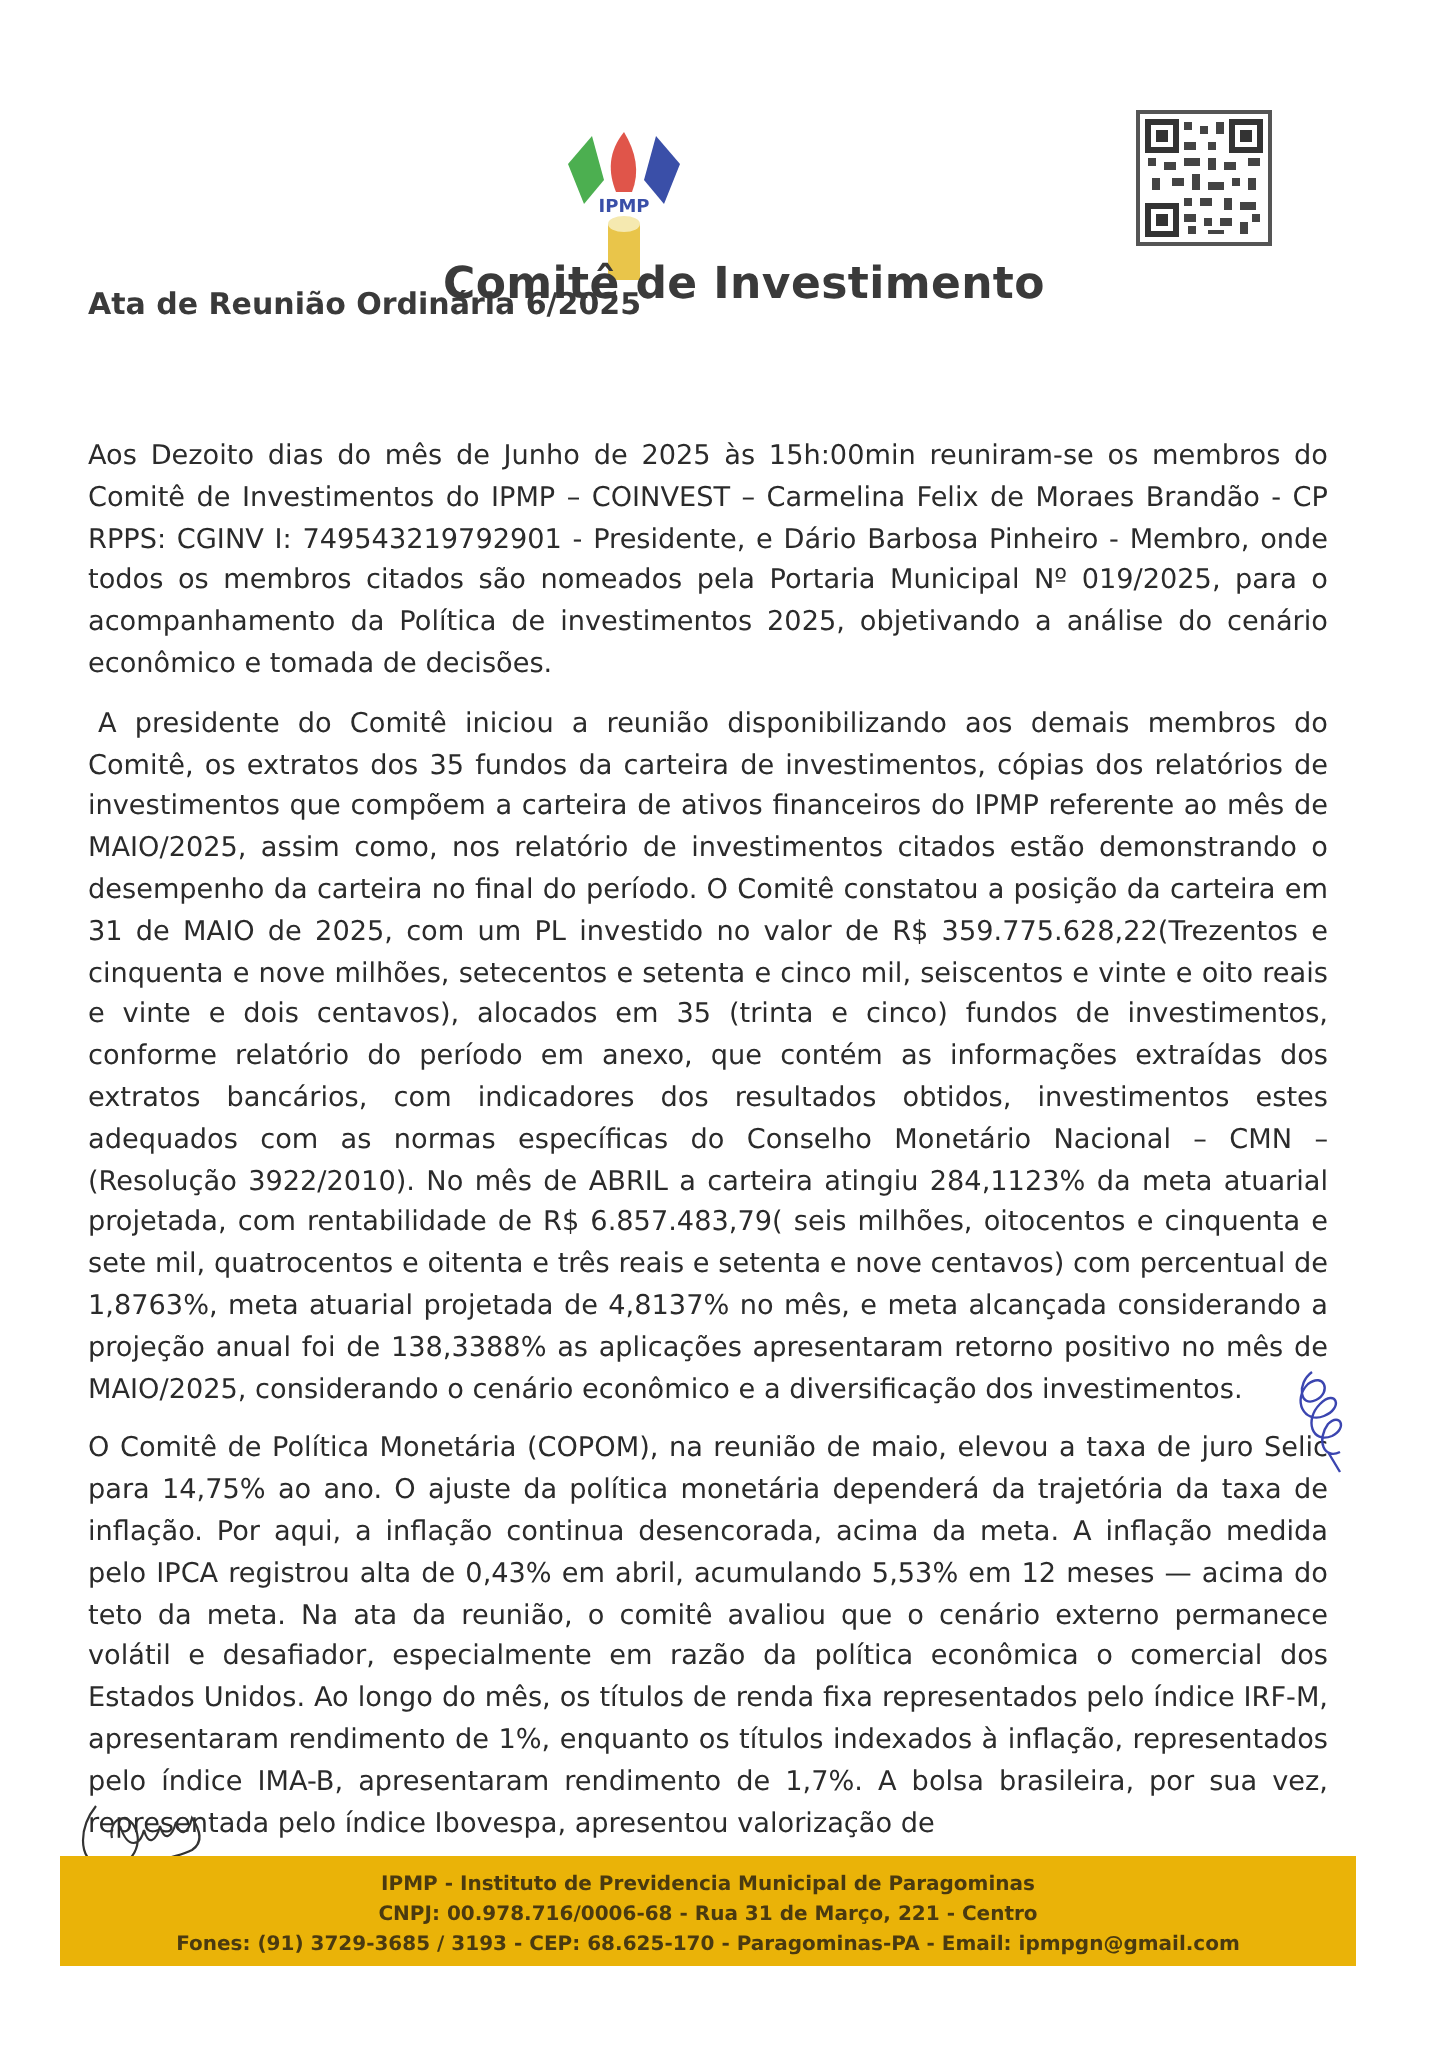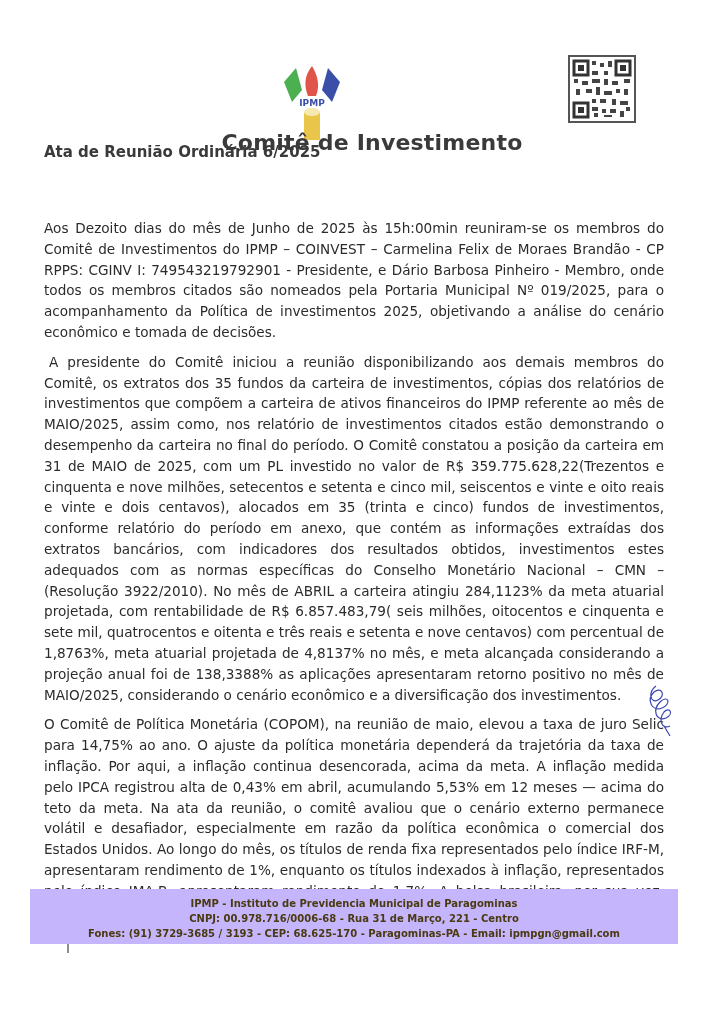--- a/index.html
+++ b/index.html
@@ -6,21 +6,21 @@
   body { width: 724px; height: 1024px; position: relative; overflow: hidden; font-family: "DejaVu Sans", sans-serif; color: #2a2a2a; }
   .logo { position: absolute; left: 282px; top: 62px; width: 60px; height: 80px; }
   .qr { position: absolute; left: 568px; top: 55px; width: 64px; height: 64px; border: 2px solid #555; background: #fff; }
   .title { position: absolute; left: 0; width: 724px; top: 130px; text-align: center; font-weight: bold; font-size: 22px; color: #3a3a3a; letter-spacing: 0.2px; padding-left: 20px; box-sizing: border-box; }
   .subtitle { position: absolute; left: 44px; top: 143px; font-weight: bold; font-size: 15px; color: #3a3a3a; }
   .body { position: absolute; left: 44px; top: 218px; width: 636px; font-size: 13.6px; line-height: 20.8px; text-align: justify; color: #2b2b2b; }
   .body p { margin: 0 16px 9px 0; }
   .body p.indent { text-indent: 5px; }
   .sig-right { position: absolute; left: 644px; top: 682px; width: 34px; height: 60px; }
   .sig-left { position: absolute; left: 38px; top: 895px; width: 78px; height: 60px; }
-  .footer { position: absolute; left: 30px; top: 889px; width: 648px; height: 55px; background: #c4b5fd; text-align: center; font-weight: bold; font-size: 10px; line-height: 15px; color: #4a3a10; padding-top: 7px; box-sizing: border-box; }
+  .footer { position: absolute; left: 30px; top: 928px; width: 648px; height: 55px; background: #eab308; text-align: center; font-weight: bold; font-size: 10px; line-height: 15px; color: #4a3a10; padding-top: 7px; box-sizing: border-box; }
   .footer div { white-space: nowrap; }
 </style>
 </head>
 <body>
 
 <div class="logo">
   <svg width="60" height="80" viewBox="0 0 60 80">
     <polygon points="2,20 14,6 20,28 10,40" fill="#4caf50"></polygon>
     <path d="M30,4 C22,14 22,24 26,34 L34,34 C38,24 36,14 30,4 Z" fill="#e0554a"></path>
     <polygon points="58,20 46,6 40,28 50,40" fill="#3a4fa8"></polygon>

